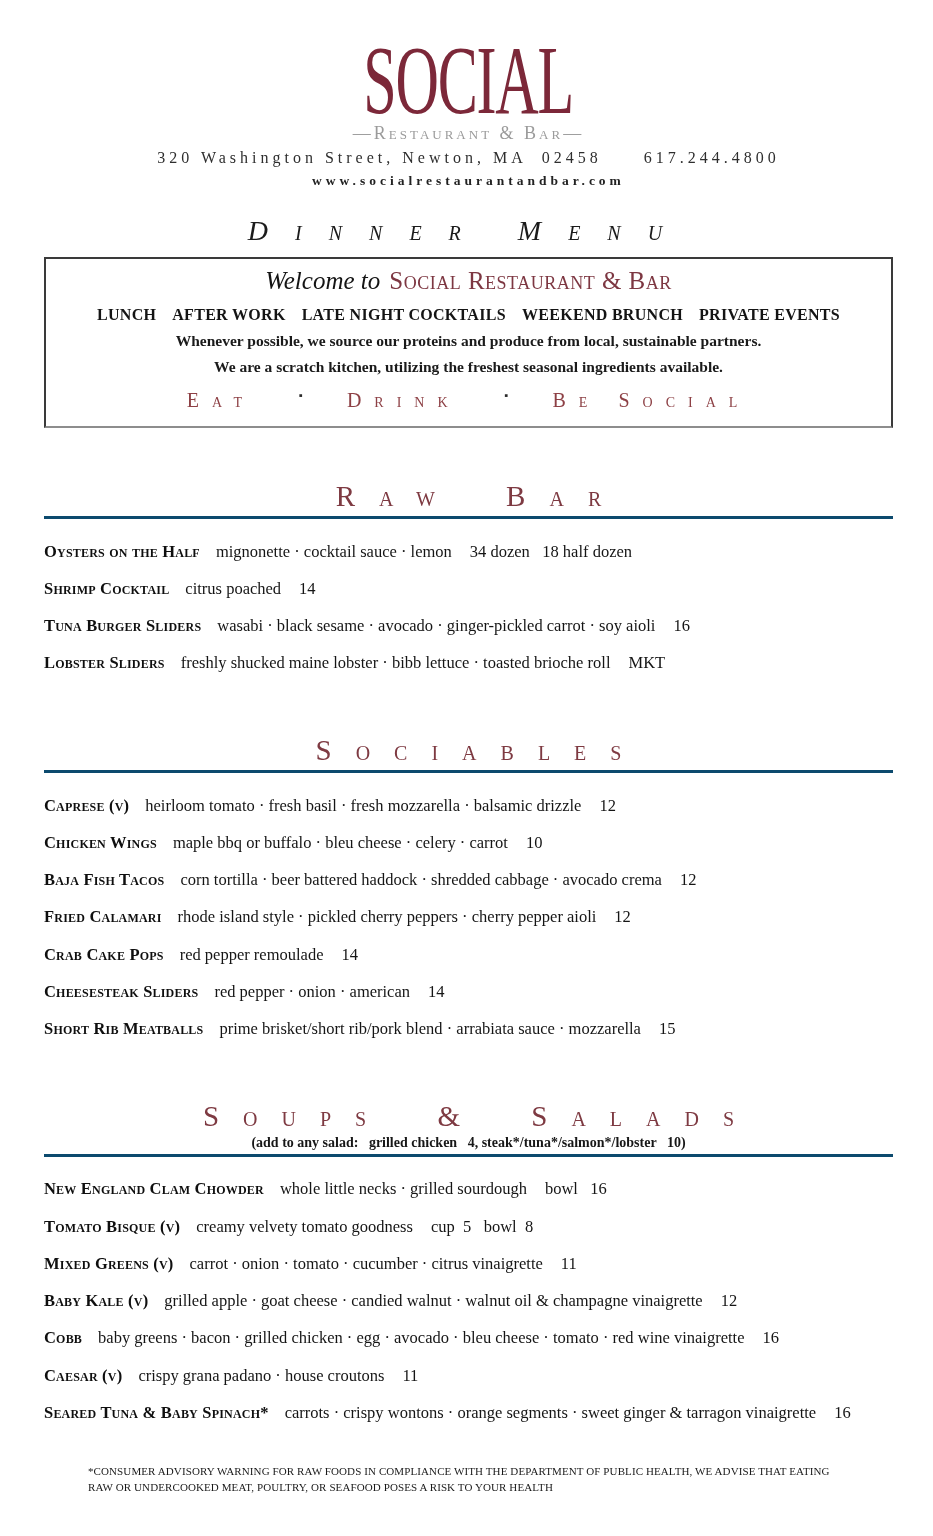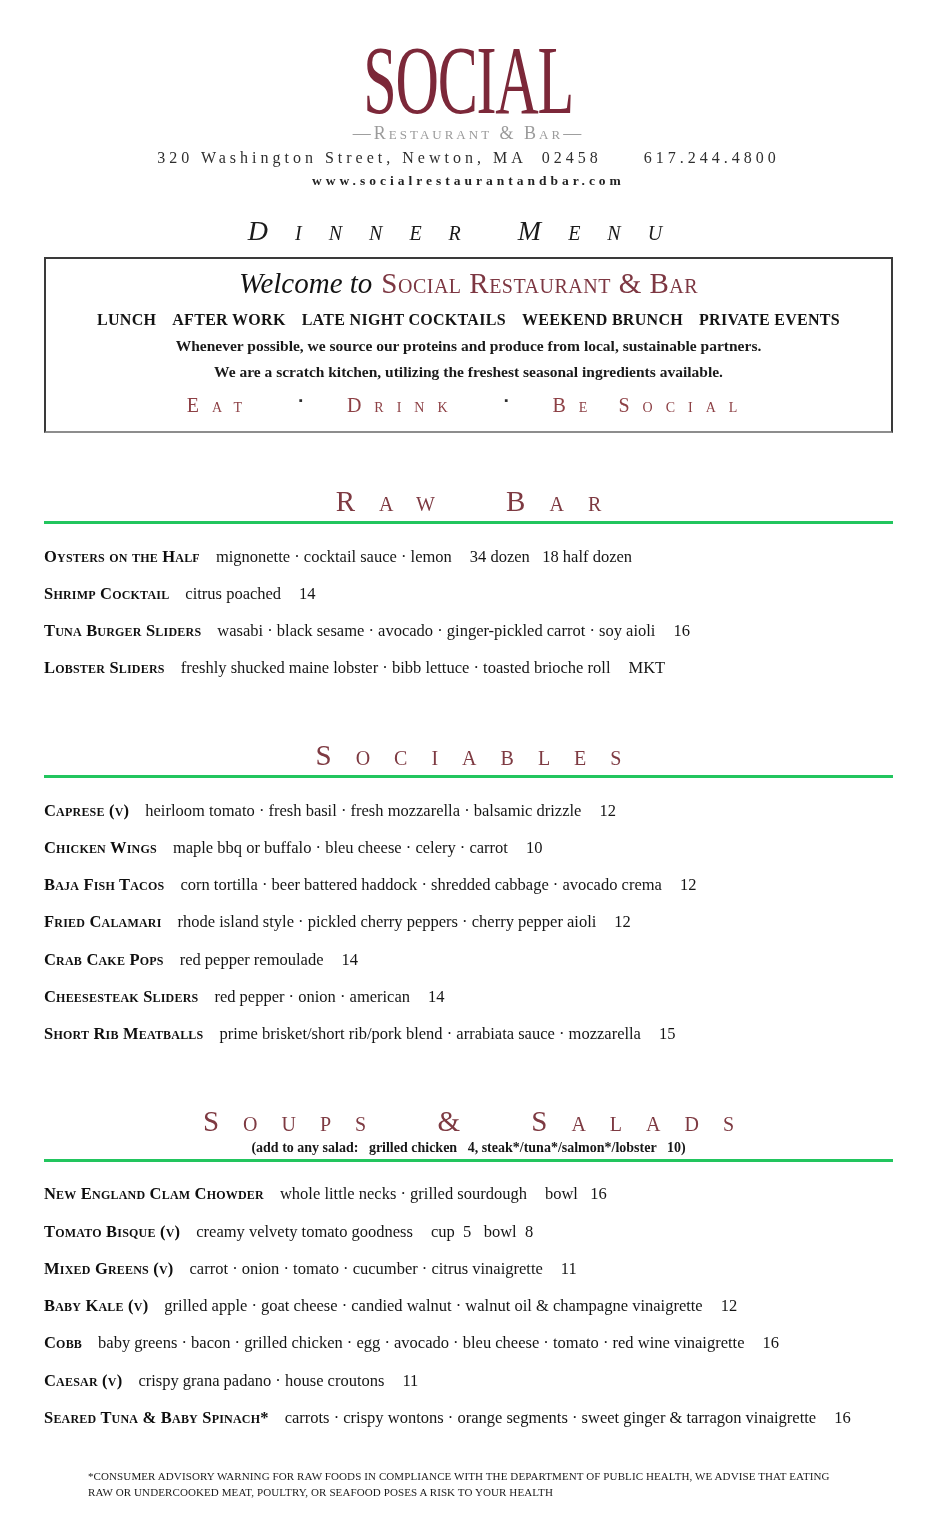--- a/index.html
+++ b/index.html
@@ -63,21 +63,21 @@
   .menu-title span { letter-spacing: 27px; }
 
   
   .welcome-box {
     margin-top: 10px;
     border: 2px solid #3a3a3a;
     border-bottom-color: #8d8d8d;
     padding: 8px 10px 14px;
     text-align: center;
   }
-  .welcome-title { font-size: 29px; }
+  .welcome-title { font-size: 25px; }
   .welcome-title .prefix { font-style: italic; color: #141414; }
   .welcome-title .name { font-variant: small-caps; color: #7d3742; margin-left: 9px; letter-spacing: 0.5px; }
   .services {
     margin-top: 11px;
     display: flex;
     justify-content: center;
     gap: 16px;
     font-weight: bold;
     font-size: 16px;
     letter-spacing: 0.3px;
@@ -93,21 +93,21 @@
     font-variant: small-caps;
     font-size: 20px;
     color: #8d4045;
   }
   .motto .word { letter-spacing: 13px; }
   .motto .sep { font-size: 11px; color: #2a2a2a; }
 
   
   .menu-section { margin-top: 52px; }
   .menu-section + .menu-section { margin-top: 60px; }
-  .section-head { border-bottom: 3px solid #22c55e; padding-bottom: 3px; }
+  .section-head { border-bottom: 3px solid #0c4a6e; padding-bottom: 3px; }
   .section-title {
     text-align: center;
     font-weight: normal;
     font-variant: small-caps;
     font-size: 29px;
     color: #7e3a42;
     letter-spacing: 24px;
     word-spacing: 16px;
     margin-right: -24px; 
   }

